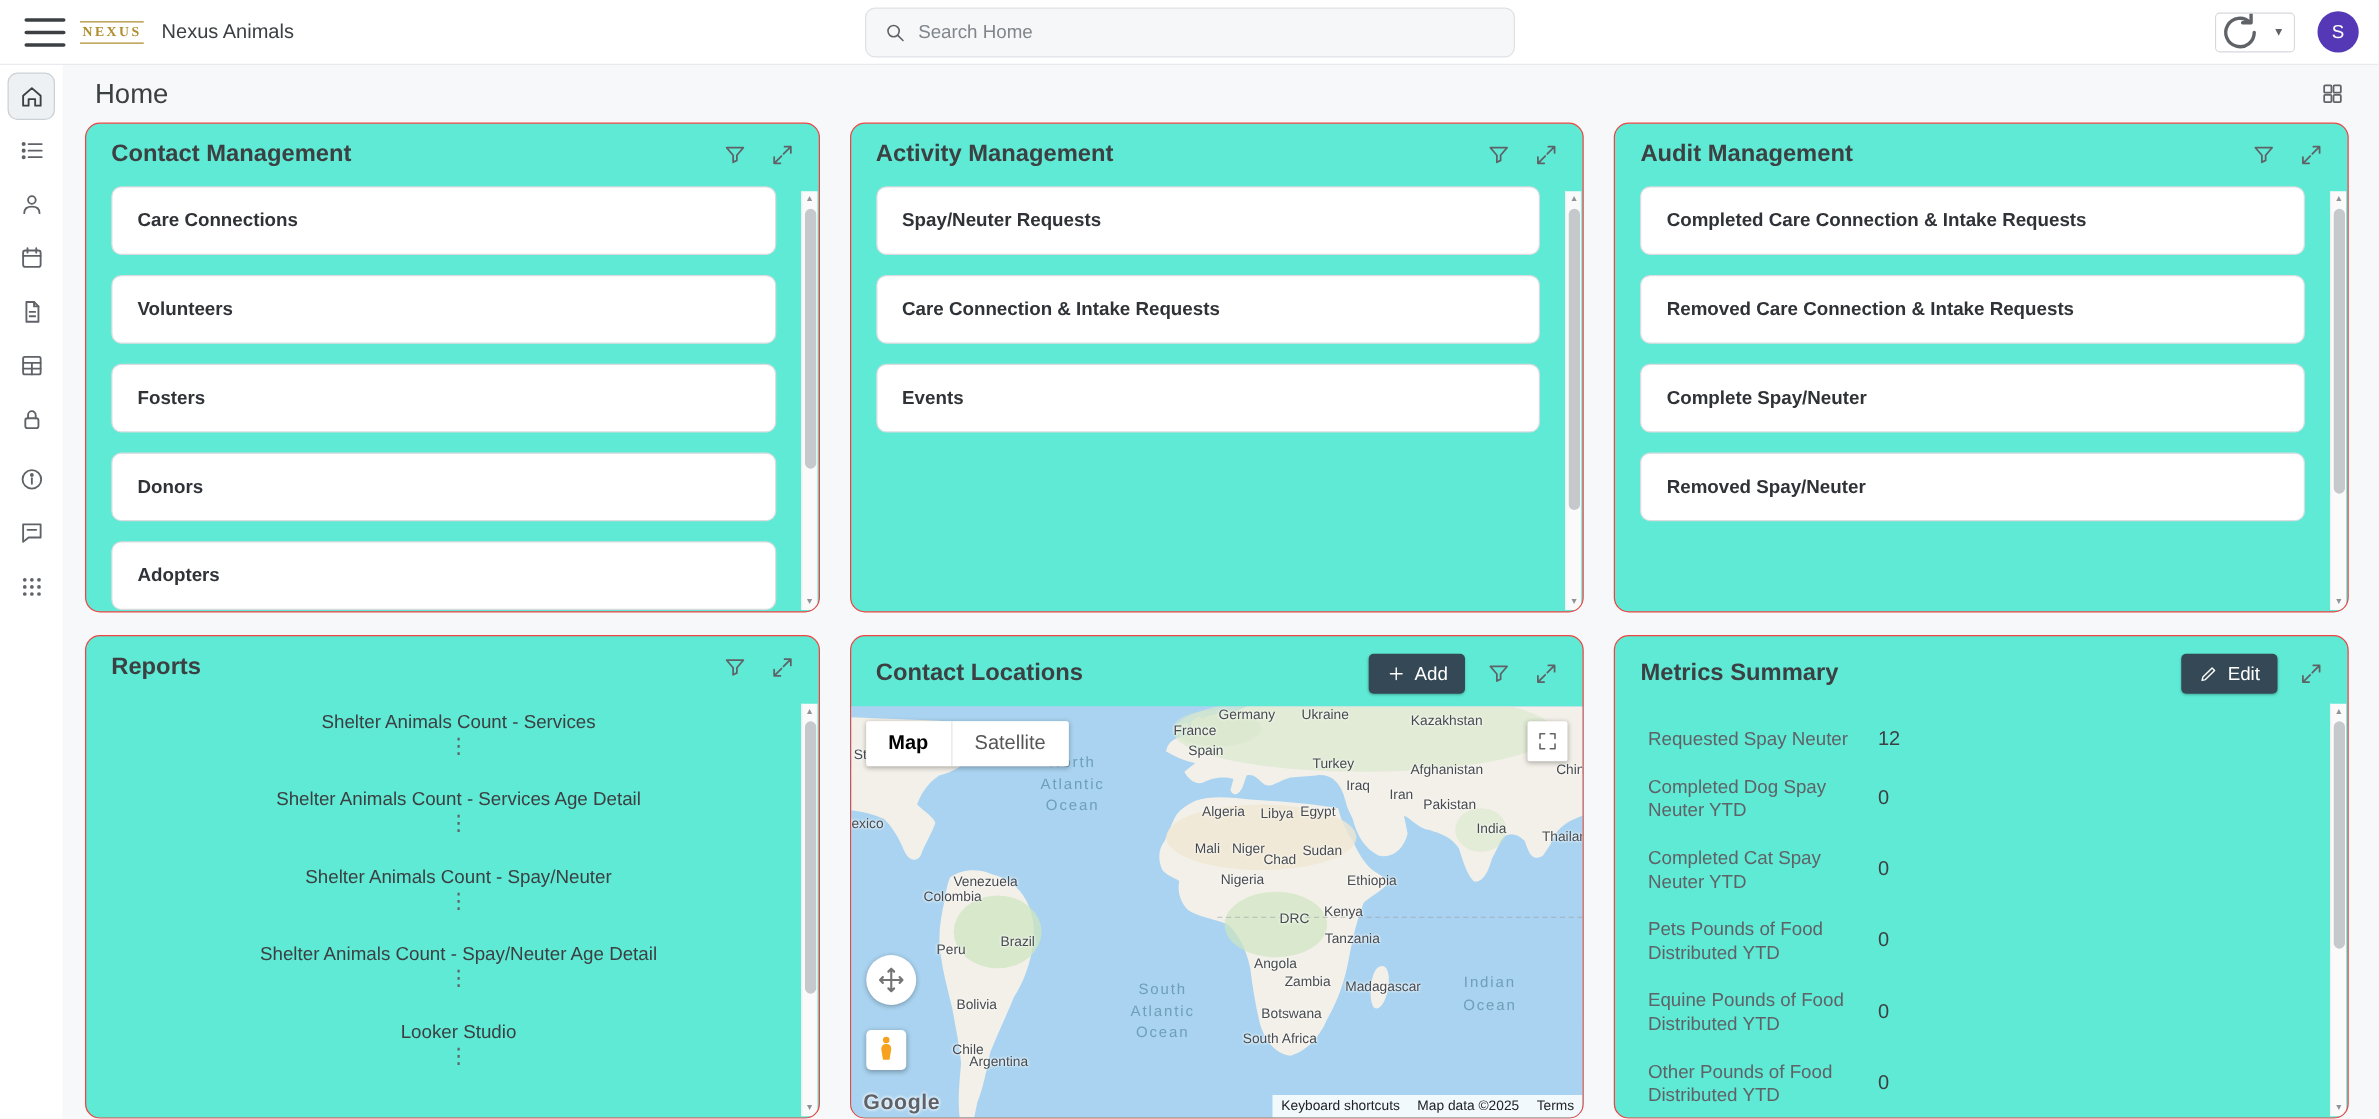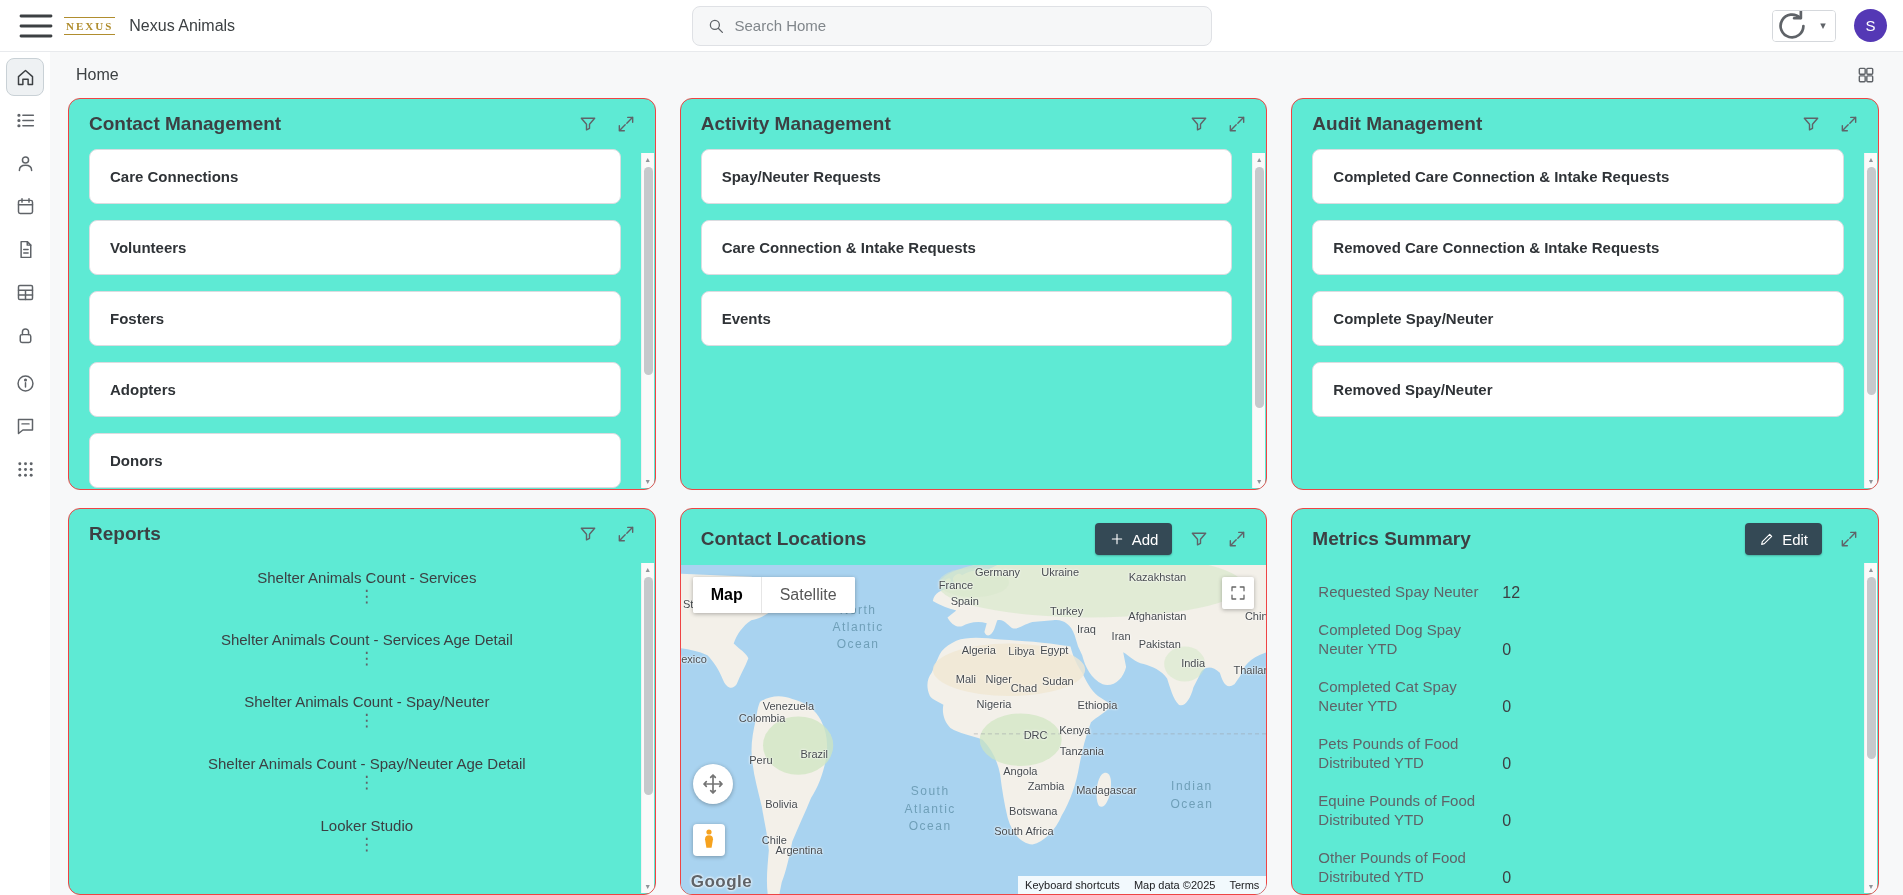--- a/index.html
+++ b/index.html
@@ -36,21 +36,21 @@
     padding-top:6px; gap:5px; flex:none; }
   .rail-btn { width:38px; height:38px; display:flex; align-items:center; justify-content:center;
     background:none; border:1px solid transparent; border-radius:8px; cursor:pointer; color:#5f6368; }
   .rail-btn.active { background:#eef1f3; border:1px solid #c9d1d6; color:#3c4043; }
   .rail-btn svg { width:21px; height:21px; }
   .rail-gap { margin-top:5px; }
 
   
   .content { flex:1; display:flex; flex-direction:column; overflow:hidden; }
   .page-head { height:46px; display:flex; align-items:center; padding:0 26px; flex:none; }
-  .page-title { font-size:16px; color:#3c4043; }
+  .page-title { font-size:22px; color:#3c4043; }
   .page-head .spacer { flex:1; }
   .grid { display:grid; grid-template-columns:1fr 1fr 1fr; grid-template-rows:392px 387px;
     gap:18px 24px; padding:0 24px 0 18px; }
 
   
   .card { position:relative; background:#5eead4; border:1px solid #ef4444; border-radius:12px;
     overflow:hidden; display:flex; flex-direction:column; }
   .card-head { display:flex; align-items:center; padding:14px 18px 10px 20px; gap:16px; flex:none; }
   .card-title { flex:1; font-size:19px; color:#3c4043; white-space:nowrap; overflow:hidden; }
   .head-icon { width:22px; height:22px; color:#5f6368; background:none; border:none; padding:0;
@@ -77,21 +77,21 @@
   .vscroll .thumb { position:absolute; left:2px; width:9px; background:#c6c9cc; border-radius:5px; cursor:grab; }
 
   
   .report-list { flex:1; overflow:hidden; padding-top:2px; }
   .report-row { display:flex; align-items:center; padding:12px 16px 12px 26px; font-size:15px; color:#3c4043;flex-direction:column; }
   .report-row .label { flex:1; cursor:pointer; }
   .kebab { color:#5f6368; font-size:17px; width:28px; text-align:center; cursor:pointer; }
 
   
   .metric-list { flex:1; overflow:hidden; padding:8px 34px 0 26px; }
-  .metric-row { display:flex; align-items:flex-end; padding:9px 0; }
+  .metric-row { display:flex; align-items:center; padding:9px 0; }
   .metric-label { width:170px; color:#5f6368; font-size:15px; line-height:1.3; flex:none; }
   .metric-value { font-size:16px; color:#3c4043; padding-left:14px; }
 
   
   .map-wrap { position:relative; flex:1; overflow:hidden; background:#a9d3f0; }
   .map-svg { position:absolute; inset:0; width:100%; height:100%; }
   .map-labels { position:absolute; inset:0; pointer-events:none; }
   .map-label { position:absolute; transform:translate(-50%,-50%); font-size:11px; color:#474b4f;
     text-shadow:0 0 2px #fff, 0 0 3px #fff; white-space:nowrap; }
   .map-label.k-ocean { color:#6f9fb8; font-size:12px; letter-spacing:1.5px; text-align:center;
@@ -268,22 +268,22 @@
           <button class="head-icon">
             <svg class="i" viewBox="0 0 24 24">
                 <path d="M14 4h6v6M20 4l-7 7M10 20H4v-6M4 20l7-7"></path>
               </svg>
           </button>
         </div>
         <div class="tile-list">
             <div class="tile">Care Connections</div>
             <div class="tile">Volunteers</div>
             <div class="tile">Fosters</div>
+            <div class="tile">Donors</div>
             <div class="tile">Adopters</div>
-            <div class="tile">Donors</div>
           </div>
         <div class="vscroll">
           <span class="arr up">▲</span>
           <div class="thumb" style="top:14px;height:62%"></div>
           <span class="arr down">▼</span>
         </div>
       </section>
 
       <section class="card">
         <div class="card-head">

